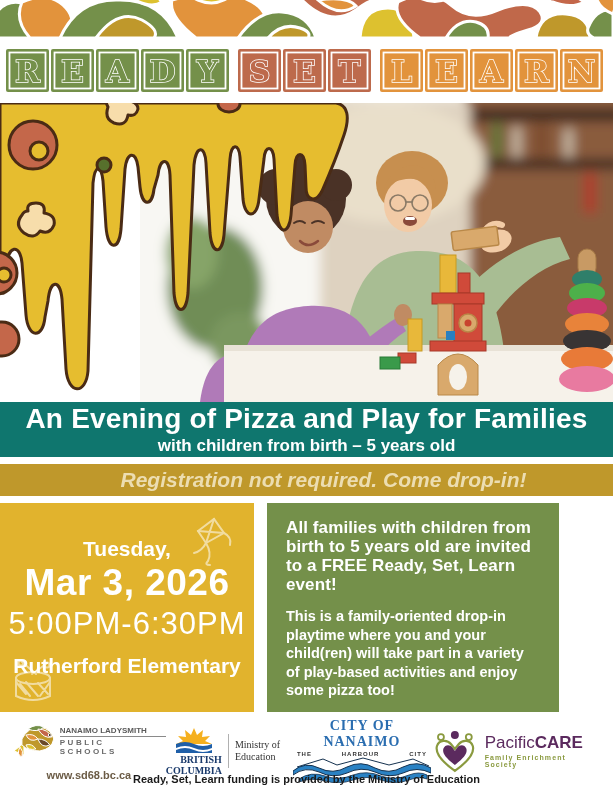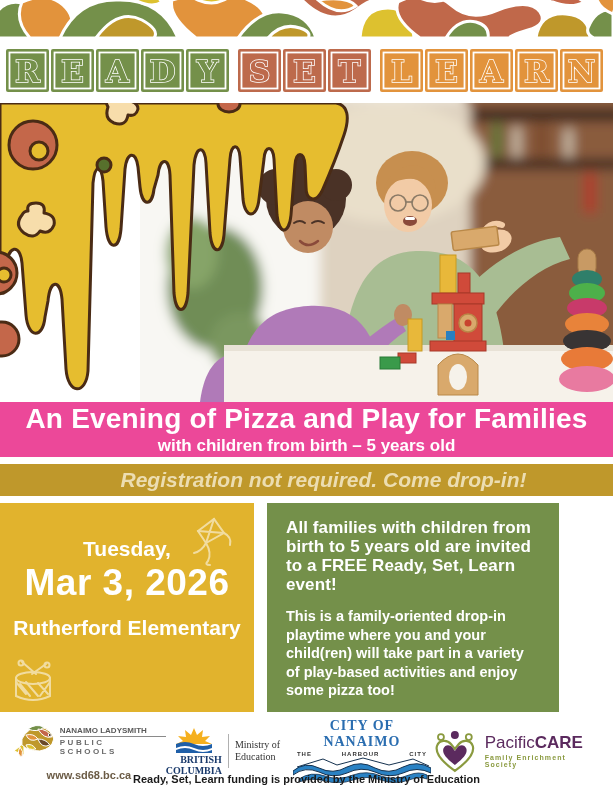--- a/index.html
+++ b/index.html
@@ -21,21 +21,21 @@
   .w-set rect.bg { fill:#bd6a4c; } .w-set text { fill:#bd6a4c; }
   .w-learn rect.bg { fill:#e2933c; } .w-learn text { fill:#e2933c; }
   .lb .inner { fill:none; stroke:#fff; stroke-width:1.8; }
 
   
   .hero { position:relative; width:613px; height:299px; margin-top:11px; background:#fff; }
   .photo { position:absolute; top:0; right:0; width:473px; height:299px; }
   .pizza { position:absolute; top:0; left:0; width:356px; height:292px; }
 
   
-  .banner-rust { width:613px; height:55px; background:#ec4899; color:#fff; text-align:center;
+  .banner-rust { width:613px; height:55px; background:#0f766e; color:#fff; text-align:center;
                  display:flex; flex-direction:column; justify-content:center; gap:1px; }
   .banner-rust .t1 { font-size:28px; font-weight:800; letter-spacing:.2px; }
   .banner-rust .t2 { font-size:17px; font-weight:700; }
   .banner-mustard { width:613px; height:32px; background:#bf982b; margin-top:7px;
                     display:flex; align-items:center; justify-content:center;padding-left:34px; }
   .banner-mustard .t { color:#ecddb1; font-size:21px; font-weight:800; font-style:italic; }
 
   
   .info-row { display:flex; margin-top:7px; height:209px; }
   .info-yellow { position:relative; width:254px; height:209px; background:#e1b32d; color:#fff; text-align:center; padding-top:34px; }
@@ -306,20 +306,21 @@
           <line x1="40" y1="6" x2="26" y2="16"></line>
           <circle cx="15" cy="5" r="2.5"></circle>
             <circle cx="41" cy="7" r="2.5"></circle>
           <ellipse cx="27" cy="20" rx="17" ry="6"></ellipse>
           <path d="M10 20 L10 38 Q27 46 44 38 L44 20"></path>
           <path d="M10 24 L20 36 M20 24 L32 38 M32 25 L42 36 M44 24 L34 38 M24 38 L14 26"></path>
         </g>
       </svg>
       <div class="day">Tuesday,</div>
       <div class="date">Mar 3, 2026</div>
+      <div class="time">5:00PM-6:30PM</div>
       <div class="loc">Rutherford Elementary</div>
     </div>
     <div class="info-gap"></div>
     <div class="info-green">
       <div class="head">All families with children from birth to 5 years old are invited to a FREE Ready, Set, Learn event!</div>
       <div class="body">This is a family-oriented drop-in playtime where you and your child(ren) will take part in a variety of play-based activities and enjoy some pizza too!</div>
     </div>
   </div>
 
   <div class="footer">

